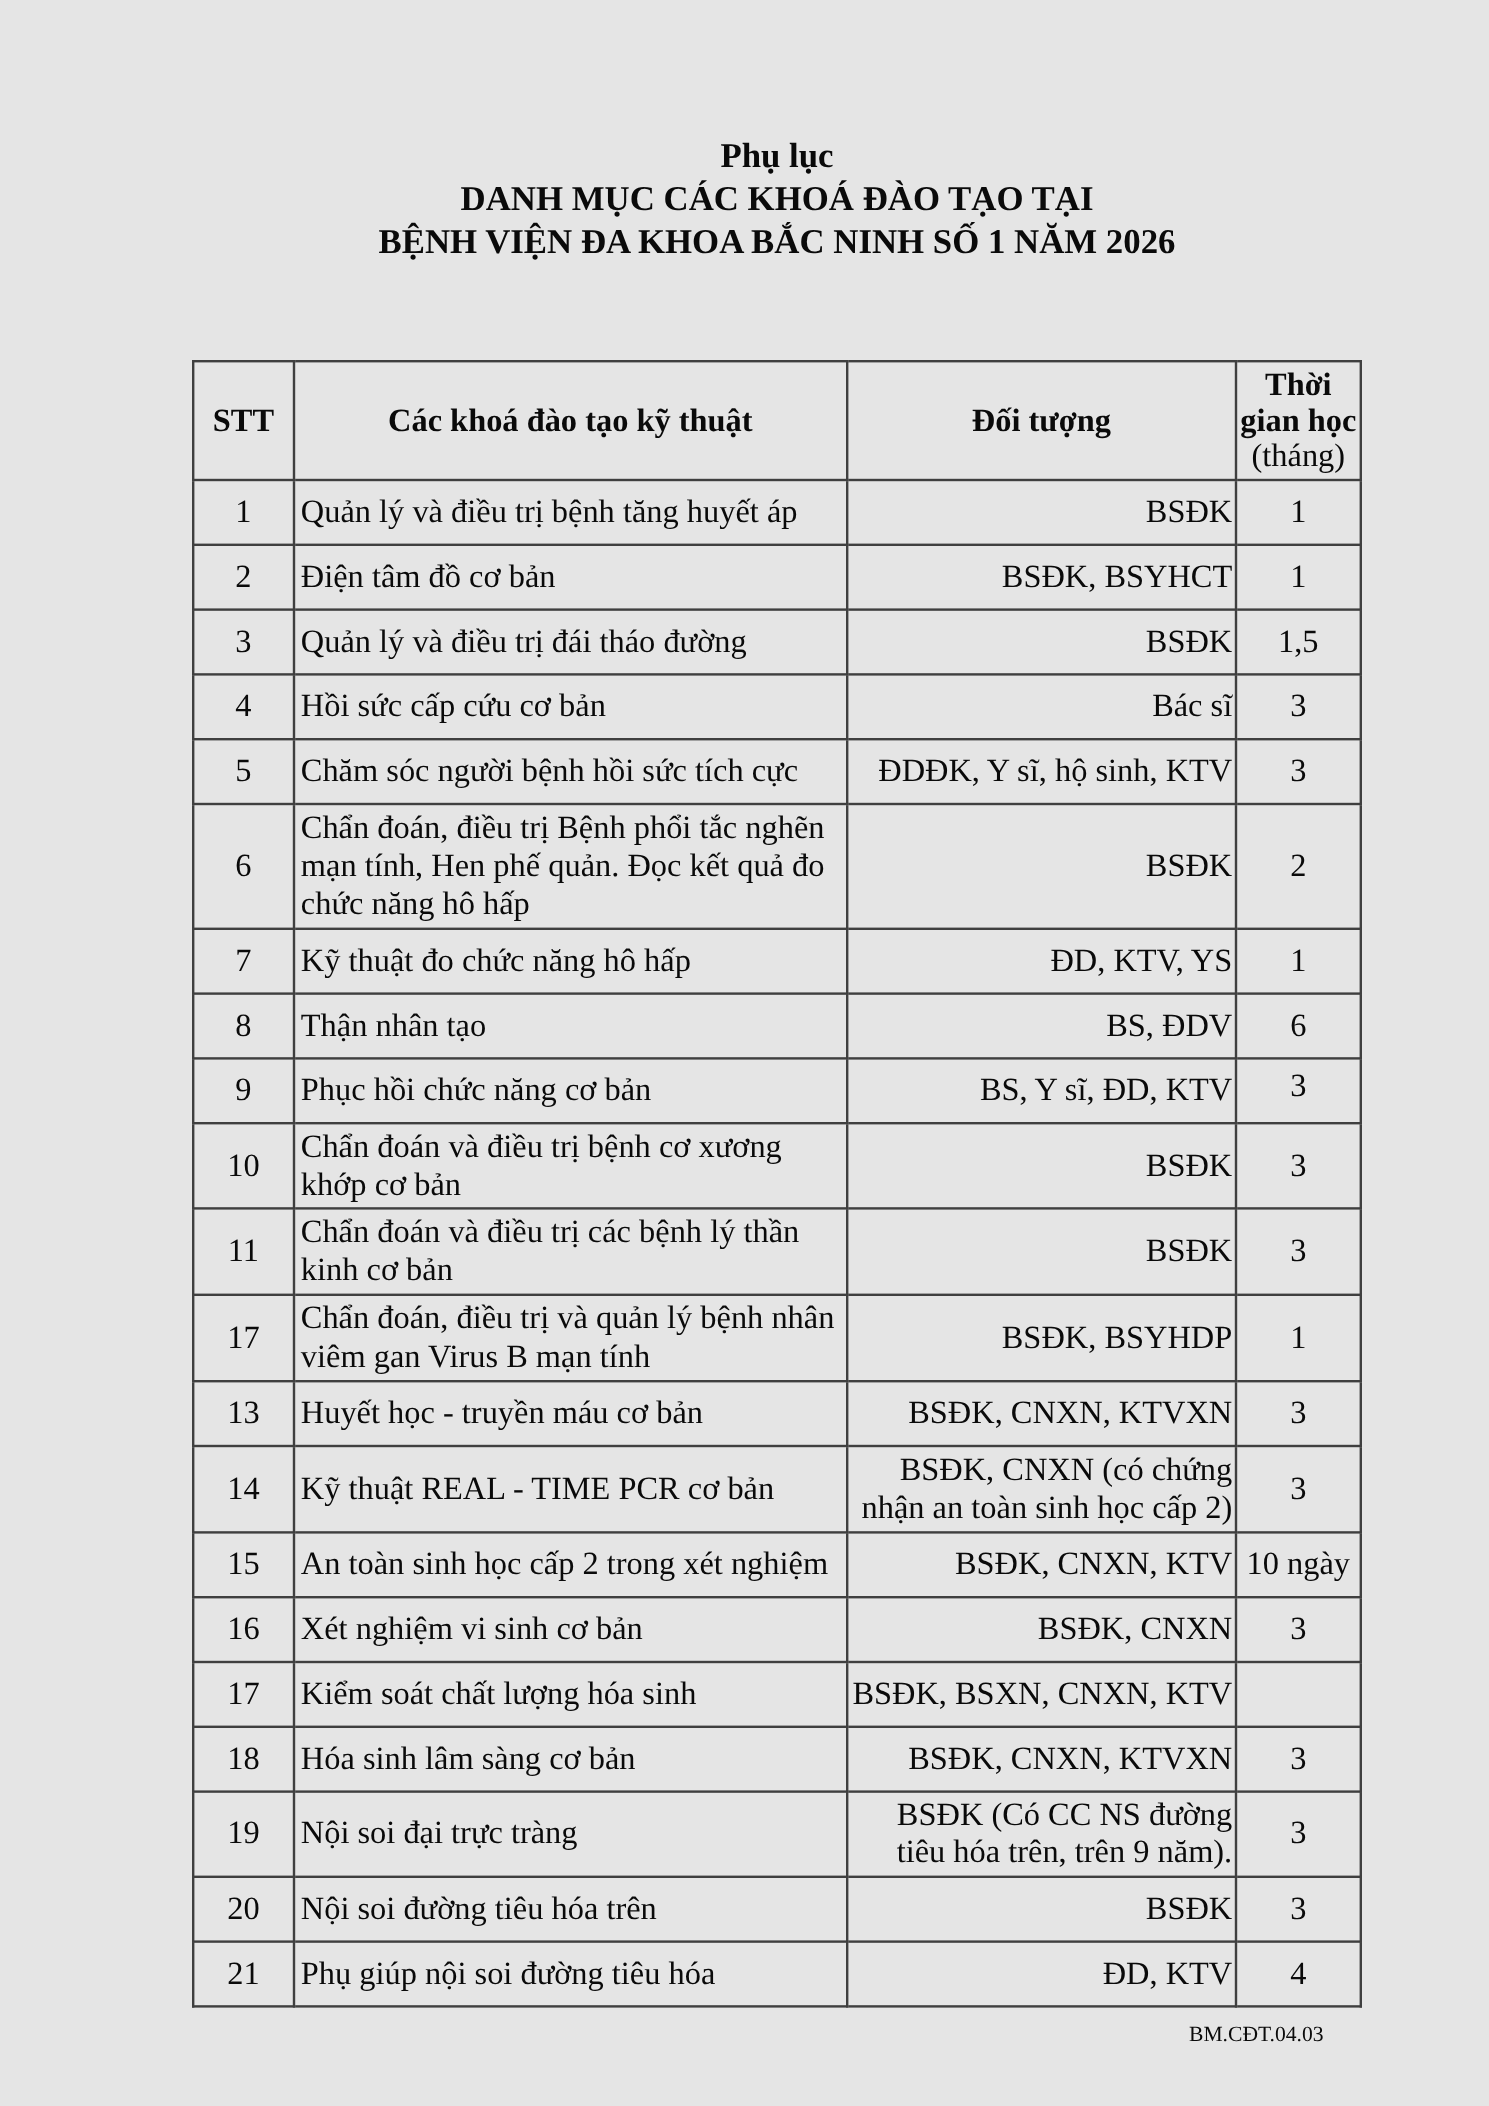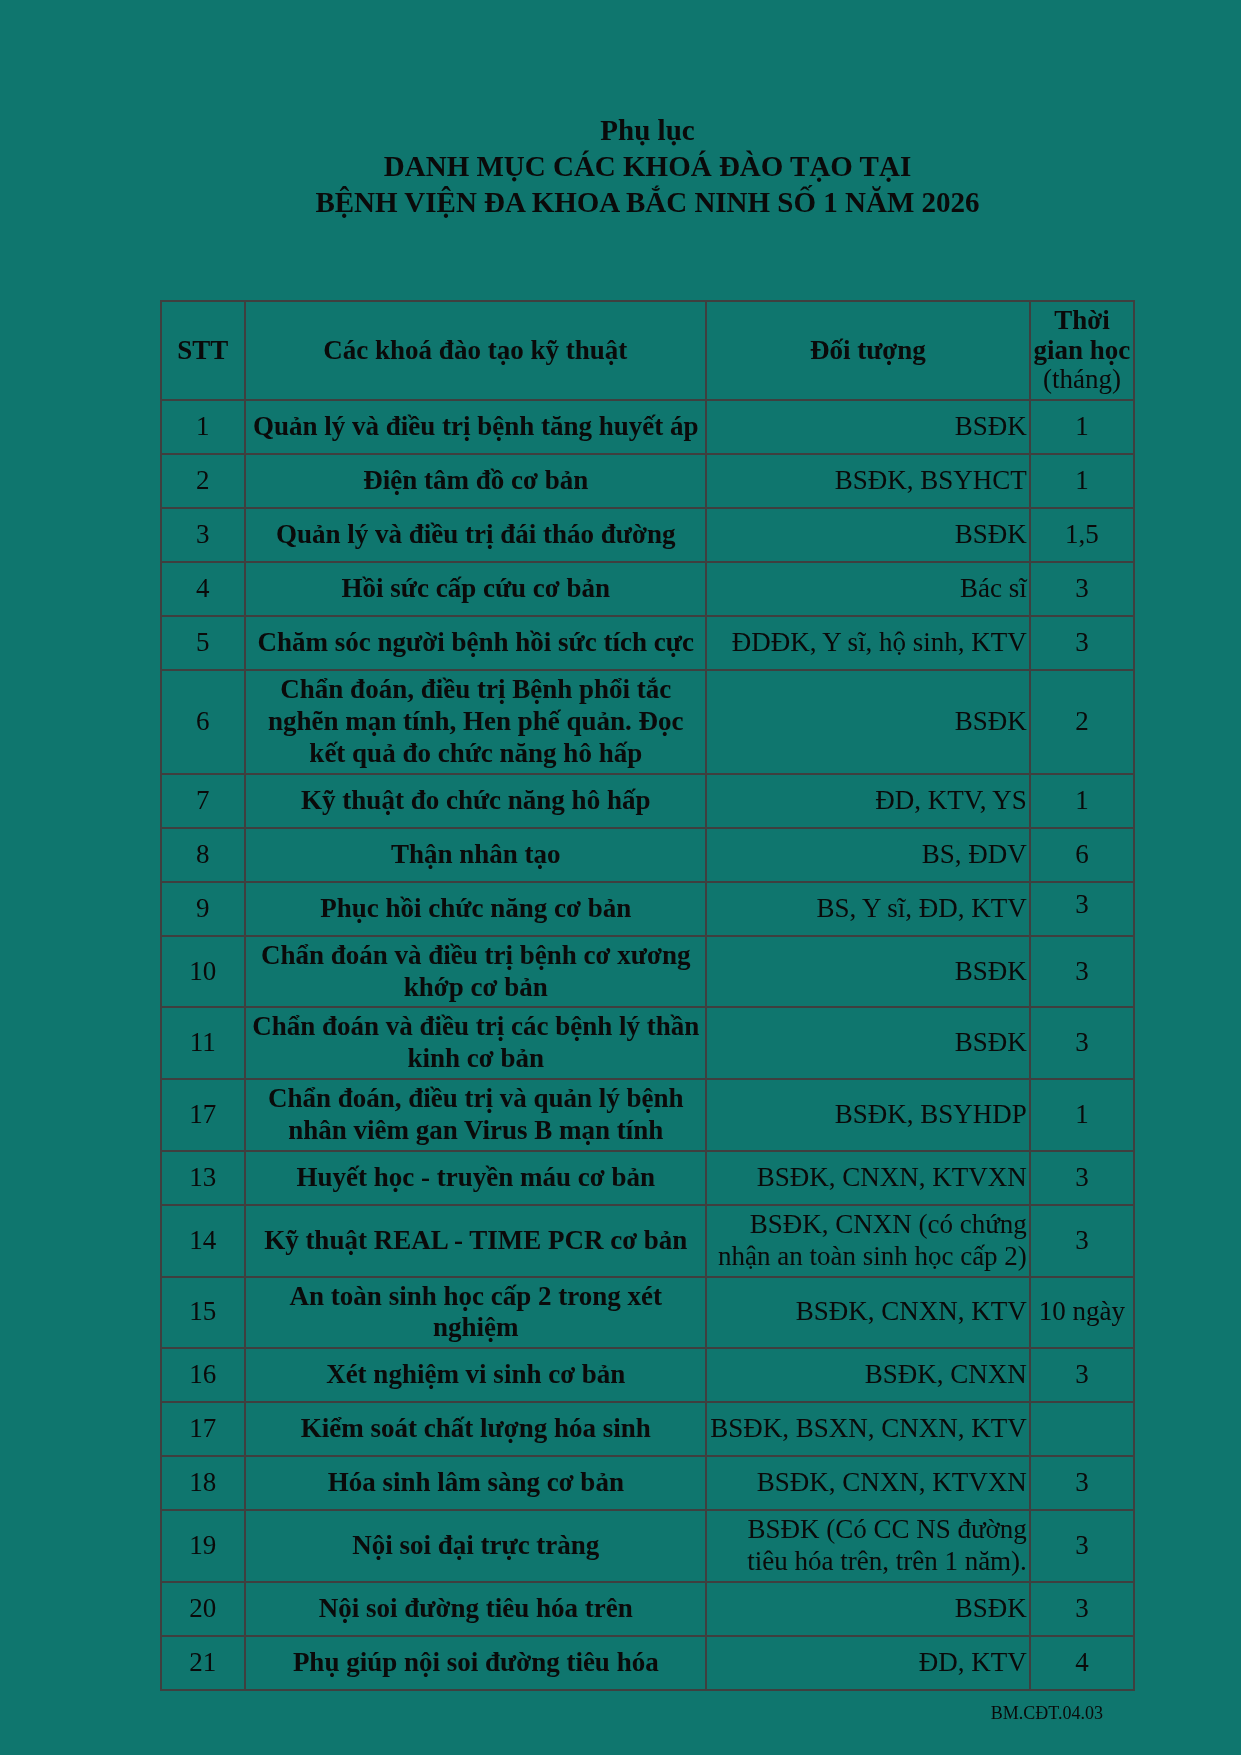--- a/index.html
+++ b/index.html
@@ -1,20 +1,20 @@
 <!DOCTYPE html>
 <html><head>
 <meta charset="utf-8">
 <style>
   * { margin: 0; padding: 0; box-sizing: border-box; }
   html, body { background: #ffffff; }
   .page {
     width: 1241px;
     height: 1755px;
-    background: #0f766e;
+    background: #e5e5e5;
     color: #111111;
     font-family: "Liberation Serif", "DejaVu Serif", serif;
     overflow: hidden;
     position: relative;
   }
   .content {
     padding: 112px 106px 0 160px;
   }
   .title-block { text-align: center; }
   .title-line {
@@ -64,21 +64,21 @@
   .course-table td {
     height: 54px;
     padding: 3px 6px;
     line-height: 1.18;
   }
   .col-stt      { width: 8.6%; }
   .col-course   { width: 47.4%; }
   .col-target   { width: 33.3%; }
   .col-duration { width: 10.7%; }
   td.cell-stt      { text-align: center; }
-  td.cell-course   { text-align: center; padding-left: 5px; padding-right: 4px; font-weight: bold; }
+  td.cell-course   { text-align: left; padding-left: 5px; padding-right: 4px; }
   td.cell-target   { text-align: right; padding-left: 2px; padding-right: 2px; }
   td.cell-duration { text-align: center; }
   td.valign-top    { vertical-align: top; padding-top: 6px; }
   .footer-line {
     text-align: right;
     font-size: 18px;
     padding: 12px 32px 0 0;
     color: #0a0a0a;
   }
 </style>
@@ -217,21 +217,21 @@
   </tr>
           <tr>
     <td class="cell-stt">18</td>
     <td class="cell-course">Hóa sinh lâm sàng cơ bản</td>
     <td class="cell-target">BSĐK, CNXN, KTVXN</td>
     <td class="cell-duration">3</td>
   </tr>
           <tr>
     <td class="cell-stt">19</td>
     <td class="cell-course">Nội soi đại trực tràng</td>
-    <td class="cell-target">BSĐK (Có CC NS đường tiêu hóa trên, trên 1 năm).</td>
+    <td class="cell-target">BSĐK (Có CC NS đường tiêu hóa trên, trên 9 năm).</td>
     <td class="cell-duration">3</td>
   </tr>
           <tr>
     <td class="cell-stt">20</td>
     <td class="cell-course">Nội soi đường tiêu hóa trên</td>
     <td class="cell-target">BSĐK</td>
     <td class="cell-duration">3</td>
   </tr>
           <tr>
     <td class="cell-stt">21</td>

